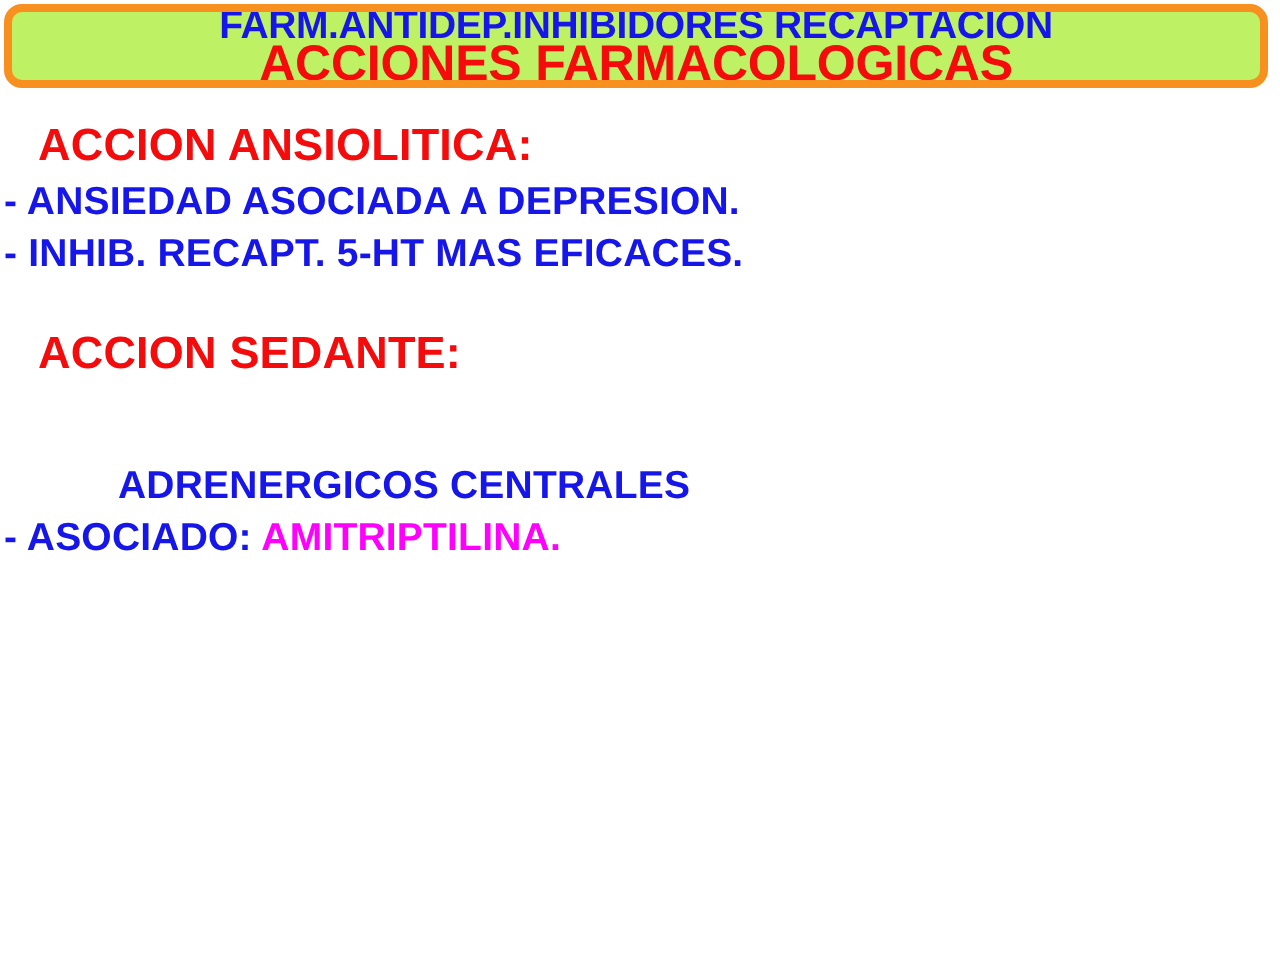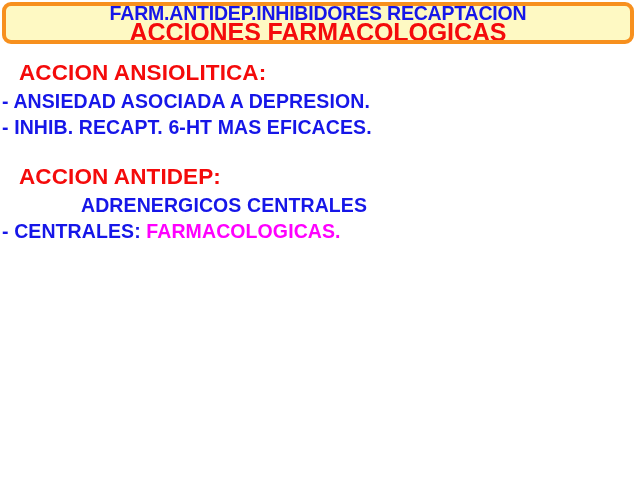--- a/index.html
+++ b/index.html
@@ -24,21 +24,21 @@
   
   .title-box {
     position: absolute;
     left: 2px;
     top: 2px;
     width: 632px;
     height: 42px;
     box-sizing: border-box;
     border: 4px solid #F7901E;
     border-radius: 9px;
-    background: #fef9c3;
+    background: #bef264;
     display: flex;
     flex-direction: column;
     align-items: center;
     justify-content: center;
     overflow: hidden;
   }
 
   .title-line1 {
     color: #1616E8;
     font-size: 19.5px;
@@ -81,21 +81,22 @@
   }
 
   .bullet {
     color: #1616E8;
     font-size: 19.5px;
     line-height: 26px;
     padding-left: 2px;
   }
 
   .bullet.indented {
-    padding-left: 81px;
+    padding-left: 59px;
+    margin-top: 38px;
   }
 
   .em-drug {
     color: #FF00FF;
   }
 
   .spacer {
     height: 22px;
   }
 </style>
@@ -111,32 +112,32 @@
 
   <div class="body-area">
 
     <div class="line heading">ACCION ANSIOLITICA:</div>
 
     <div class="line bullet">
       <span>- </span><span>ANSIEDAD ASOCIADA A DEPRESION.</span><span class="em-drug"></span>
     </div>
 
     <div class="line bullet">
-      <span>- </span><span>INHIB. RECAPT. 6-HT MAS EFICACES.</span><span class="em-drug"></span>
+      <span>- </span><span>INHIB. RECAPT. 5-HT MAS EFICACES.</span><span class="em-drug"></span>
     </div>
 
 
     <div class="spacer"></div>
 
-    <div class="line heading">ACCION ANTIDEP:</div>
+    <div class="line heading">ACCION SEDANTE:</div>
 
 
     <div class="line bullet indented">
       <span></span><span>ADRENERGICOS CENTRALES</span><span class="em-drug"></span>
     </div>
 
     <div class="line bullet">
-      <span>- </span><span>CENTRALES: </span><span class="em-drug">FARMACOLOGICAS.</span>
+      <span>- </span><span>ASOCIADO: </span><span class="em-drug">AMITRIPTILINA.</span>
     </div>
 
 
   </div>
 </div>
 
 </body></html>

